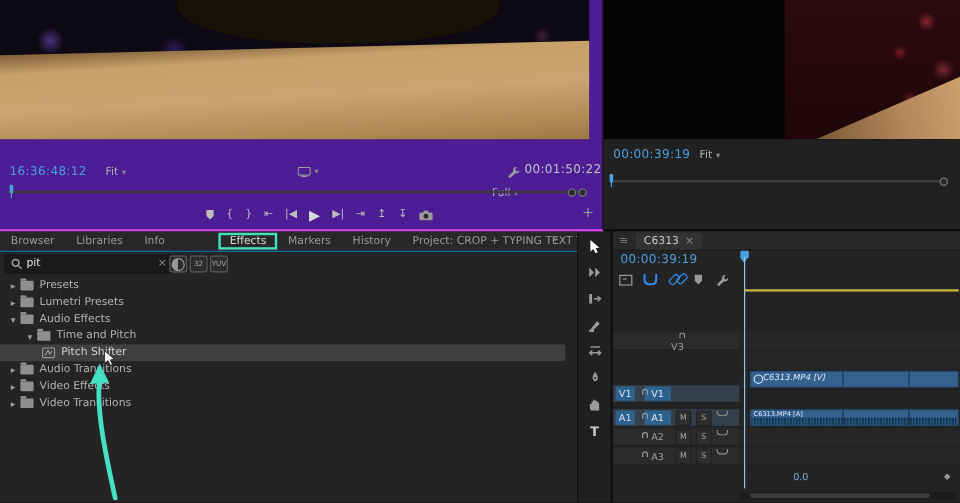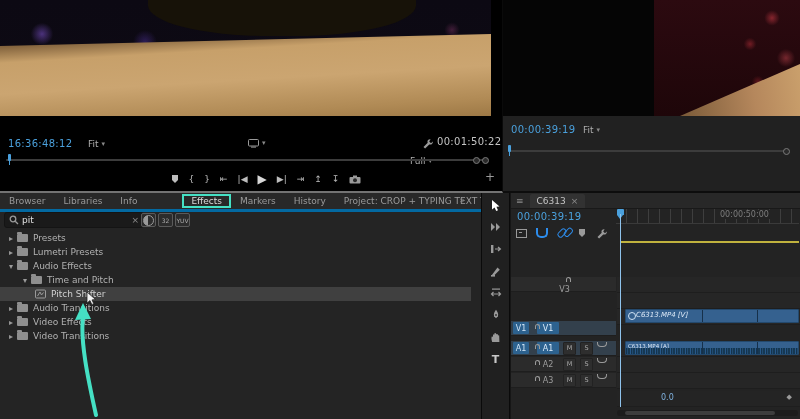--- a/index.html
+++ b/index.html
@@ -2,21 +2,21 @@
 <html><head>
 <meta charset="utf-8">
 <style>
   html,body{margin:0;padding:0;background:#111;}
   #app{position:relative;width:800px;height:419px;background:#161616;overflow:hidden;
        font-family:"DejaVu Sans","Liberation Sans",sans-serif;color:#b8b8b8;}
   .abs{position:absolute;}
   .panel{position:absolute;background:#222;}
 
   
-  #mon-left{left:0;top:0;width:502px;height:191px;background:#000000;border-right:1px solid #0a0a0a;border-bottom:2px solid #737373;}
+  #mon-left{left:0;top:0;width:502px;height:191px;background:#4c1d95;border-right:1px solid #0a0a0a;border-bottom:2px solid #d946ef;}
   #mon-right{left:503px;top:0;width:297px;height:191px;background:#212121;border-bottom:2px solid #0d0d0d;}
   .video-l{position:absolute;left:0;top:0;width:491px;height:116px;overflow:hidden;
     background:
       radial-gradient(circle 16px at 42px 34px, rgba(128,84,210,.55), transparent 70%),
       radial-gradient(circle 11px at 95px 58px, rgba(95,62,175,.5), transparent 70%),
       radial-gradient(circle 13px at 22px 74px, rgba(145,95,225,.4), transparent 70%),
       radial-gradient(circle 17px at 145px 42px, rgba(84,52,165,.45), transparent 70%),
       radial-gradient(circle 11px at 452px 30px, rgba(160,64,125,.35), transparent 70%),
       linear-gradient(#0c0913,#0e0a14);}
   .vl-hands{position:absolute;left:148px;top:0;width:268px;height:36px;background:#171208;border-radius:0 0 45% 45%/0 0 85% 85%;}
@@ -45,21 +45,21 @@
   .scrub-head:before{content:"";position:absolute;left:2px;top:0;width:3px;height:7px;background:#4aa0dc;border-radius:1px;}
   .scrub-head:after{content:"";position:absolute;left:3px;top:6px;width:1px;height:5px;background:#4aa0dc;}
   .scrub-dot{position:absolute;top:4px;width:5px;height:5px;border:1px solid #7a7a7a;border-radius:50%;background:#2a2a2a;}
   .transport{position:absolute;left:90px;right:60px;top:169px;height:20px;display:flex;align-items:center;justify-content:center;gap:10px;}
   .tbtn{font-size:9px;color:#bdbdbd;line-height:1;cursor:default;display:inline-flex;align-items:center;}
   .tbtn.play{font-size:12px;color:#d8d8d8;}
   .plusbtn{position:absolute;right:7px;top:171px;font-size:12px;color:#9a9a9a;line-height:1;}
 
   
   #proj{left:0;top:193px;width:481px;height:226px;background:#242424;border-right:1px solid #0a0a0a;}
-  .ptabs{position:absolute;left:0;top:0;right:0;height:16px;background:#282828;border-bottom:3px solid #0369a1;display:flex;align-items:center;font-size:9px;color:#9a9a9a;white-space:nowrap;overflow:hidden;}
+  .ptabs{position:absolute;left:0;top:0;right:0;height:16px;background:#282828;border-bottom:1px solid #0369a1;display:flex;align-items:center;font-size:9px;color:#9a9a9a;white-space:nowrap;overflow:hidden;}
   .ptab{padding:2px 9px;cursor:default;}
   .ptab.active{color:#dadada;}
   .ptab.hl{outline:2px solid #45e0c4;outline-offset:-2px;margin-left:36px;}
   .poverflow{position:absolute;right:16px;top:2px;font-size:9px;color:#8a8a8a;}
   .searchrow{position:absolute;left:0;top:18px;right:0;height:17px;padding-left:28px;}
   .sbox{position:absolute;left:4px;top:1px;width:130px;height:14px;background:#1a1a1a;border:1px solid #141414;border-radius:3px;display:flex;align-items:center;gap:3px;padding:0 4px;}
   .sinput{flex:1;min-width:0;background:transparent;border:none;outline:none;color:#e2e2e2;font-size:9px;font-family:inherit;padding:0;}
   .sclear{color:#8a8a8a;font-size:9px;line-height:1;}
   .badge{position:absolute;top:2px;width:13px;height:12px;border:1px solid #5a5a5a;border-radius:2px;background:#2c2c2c;
          display:flex;align-items:center;justify-content:center;font-size:6px;color:#a8a8a8;}
@@ -338,23 +338,20 @@
 
   <section id="tl" class="panel">
     <div class="ttabs">
       <span class="tmenu">≡</span>
       <span class="ttab">
         <span>C6313</span>
         <span class="tclose">×</span>
       </span>
     </div>
     <span class="tl-tc">00:00:39:19</span>
-    <div class="ruler">
-      <span class="rlabel">00:00:50:00</span>
-    </div>
     <div class="tl-toolbar">
       <span class="tl-ic">
           <span class="nestic"></span>
         </span>
       <span class="tl-ic">
           <span class="magnet"></span>
         </span>
       <span class="tl-ic">
           <span class="chain"></span>
         </span>

